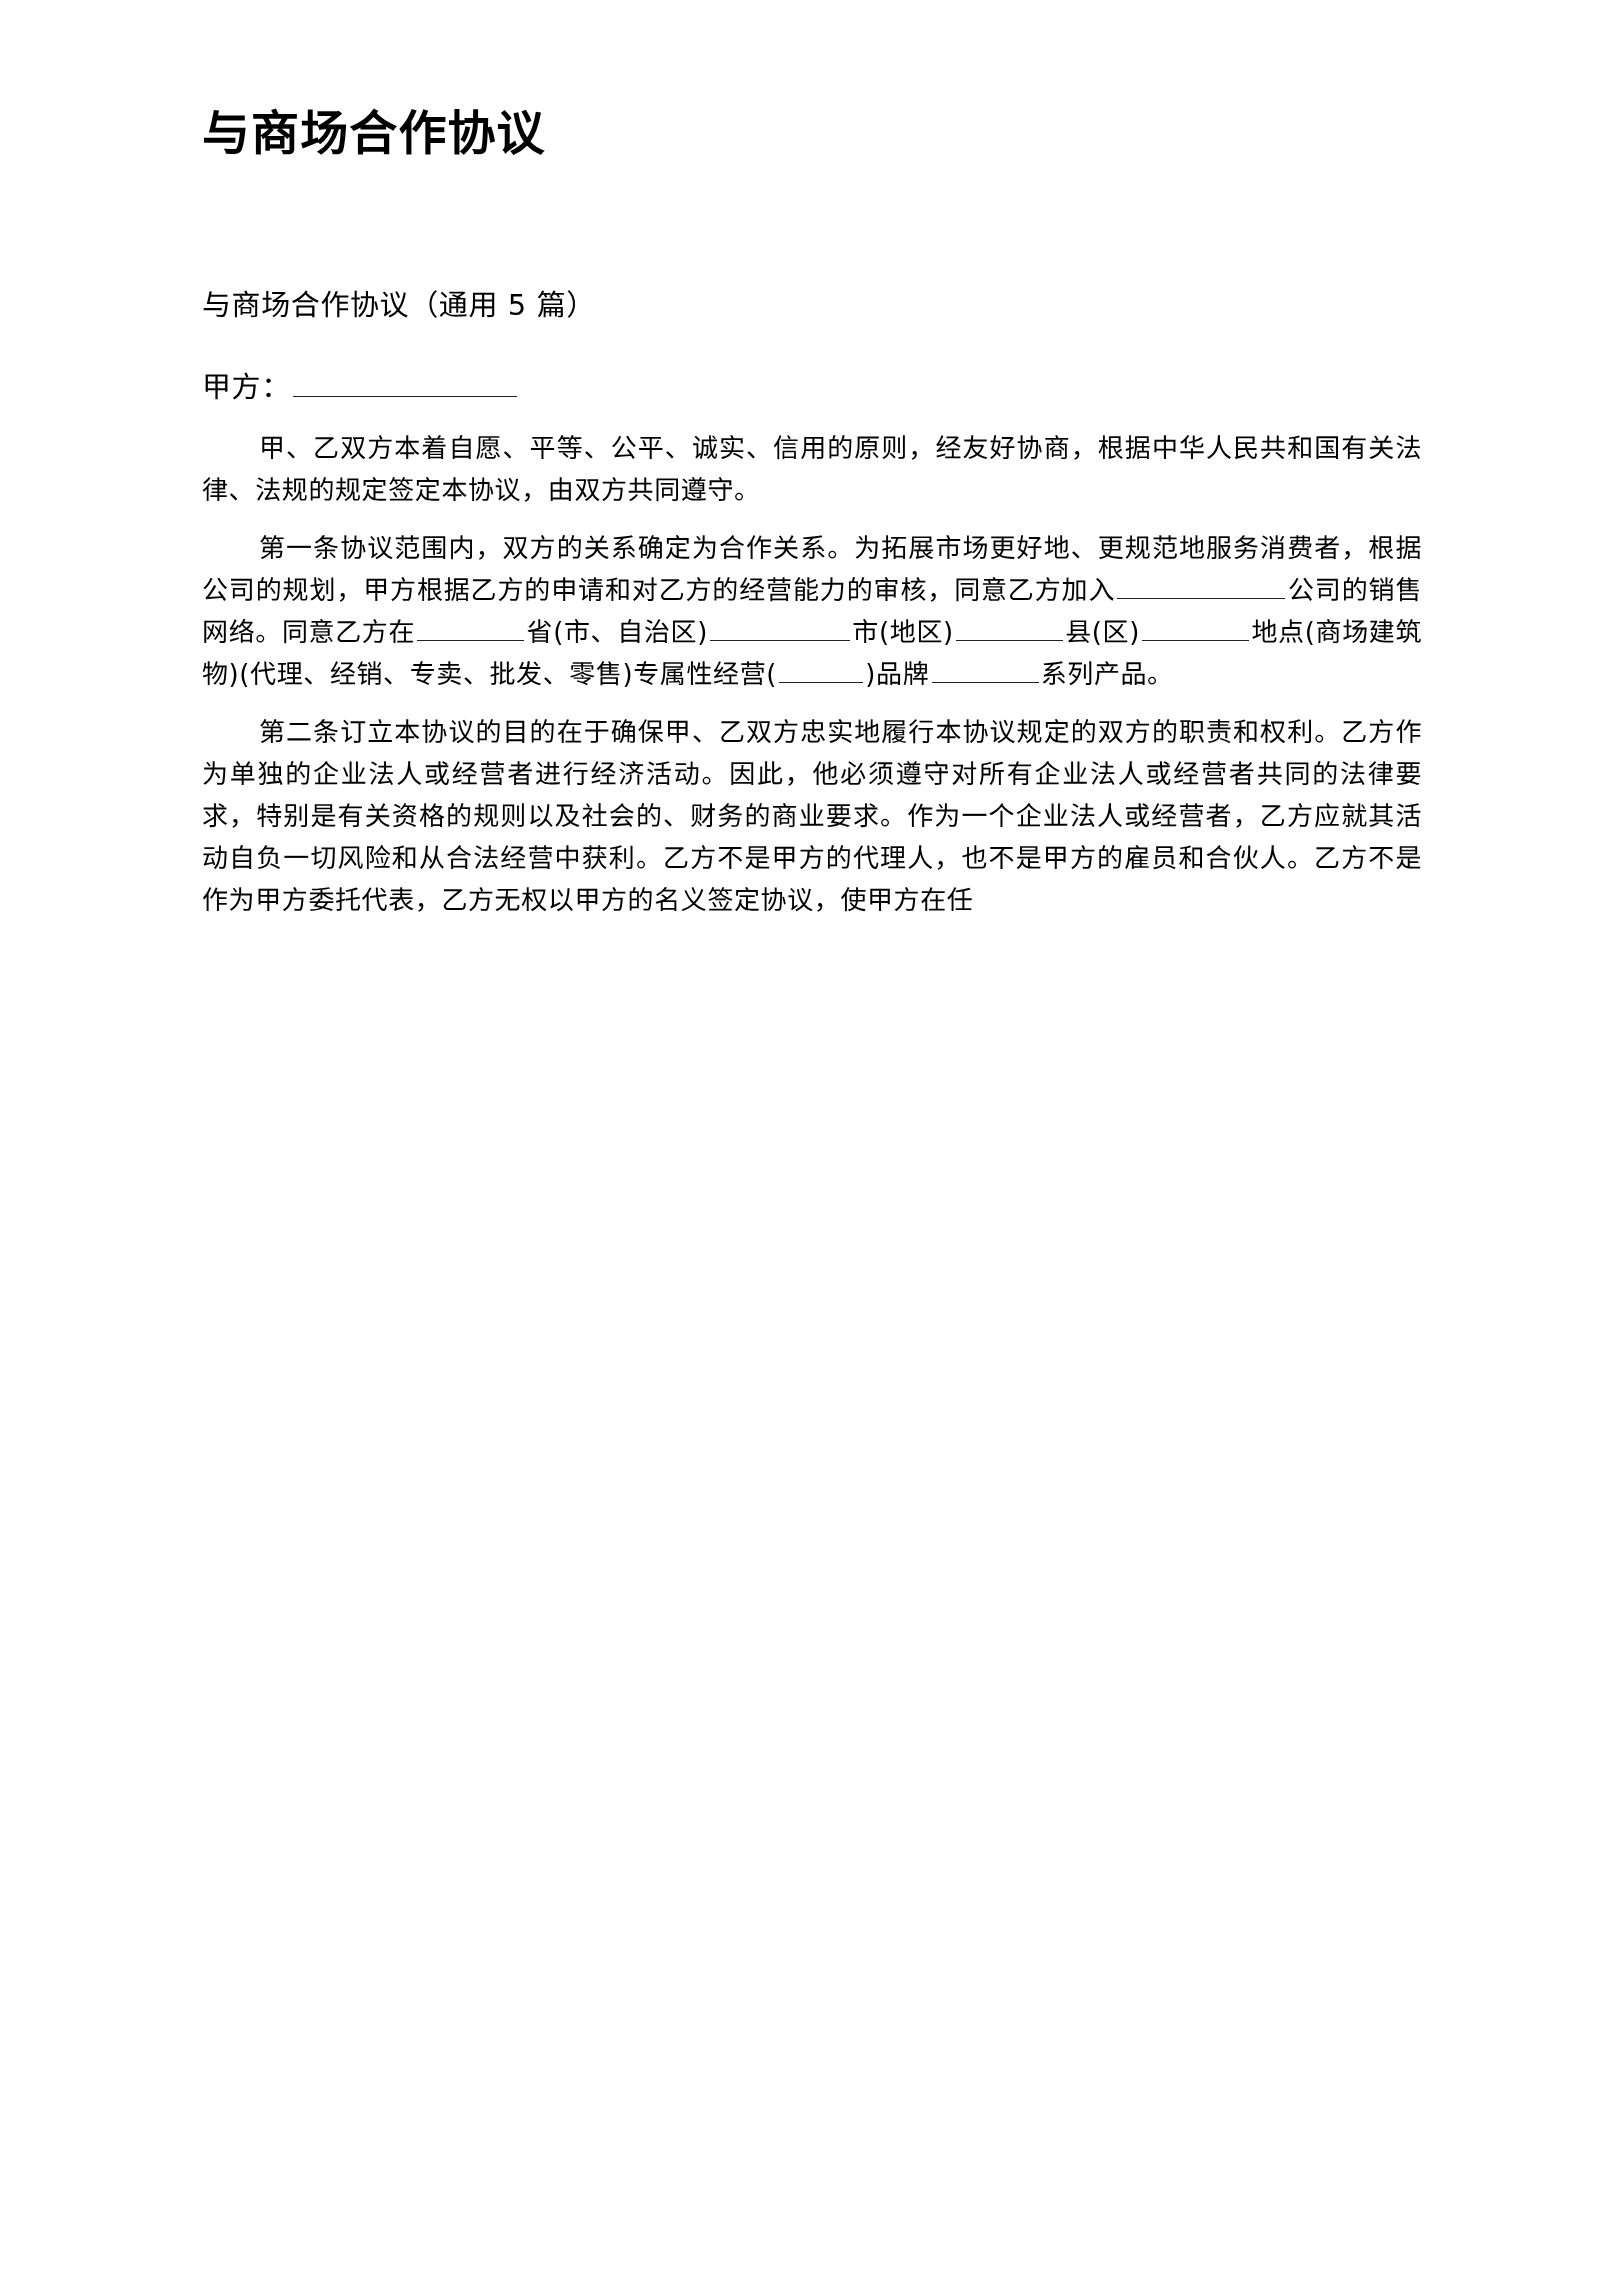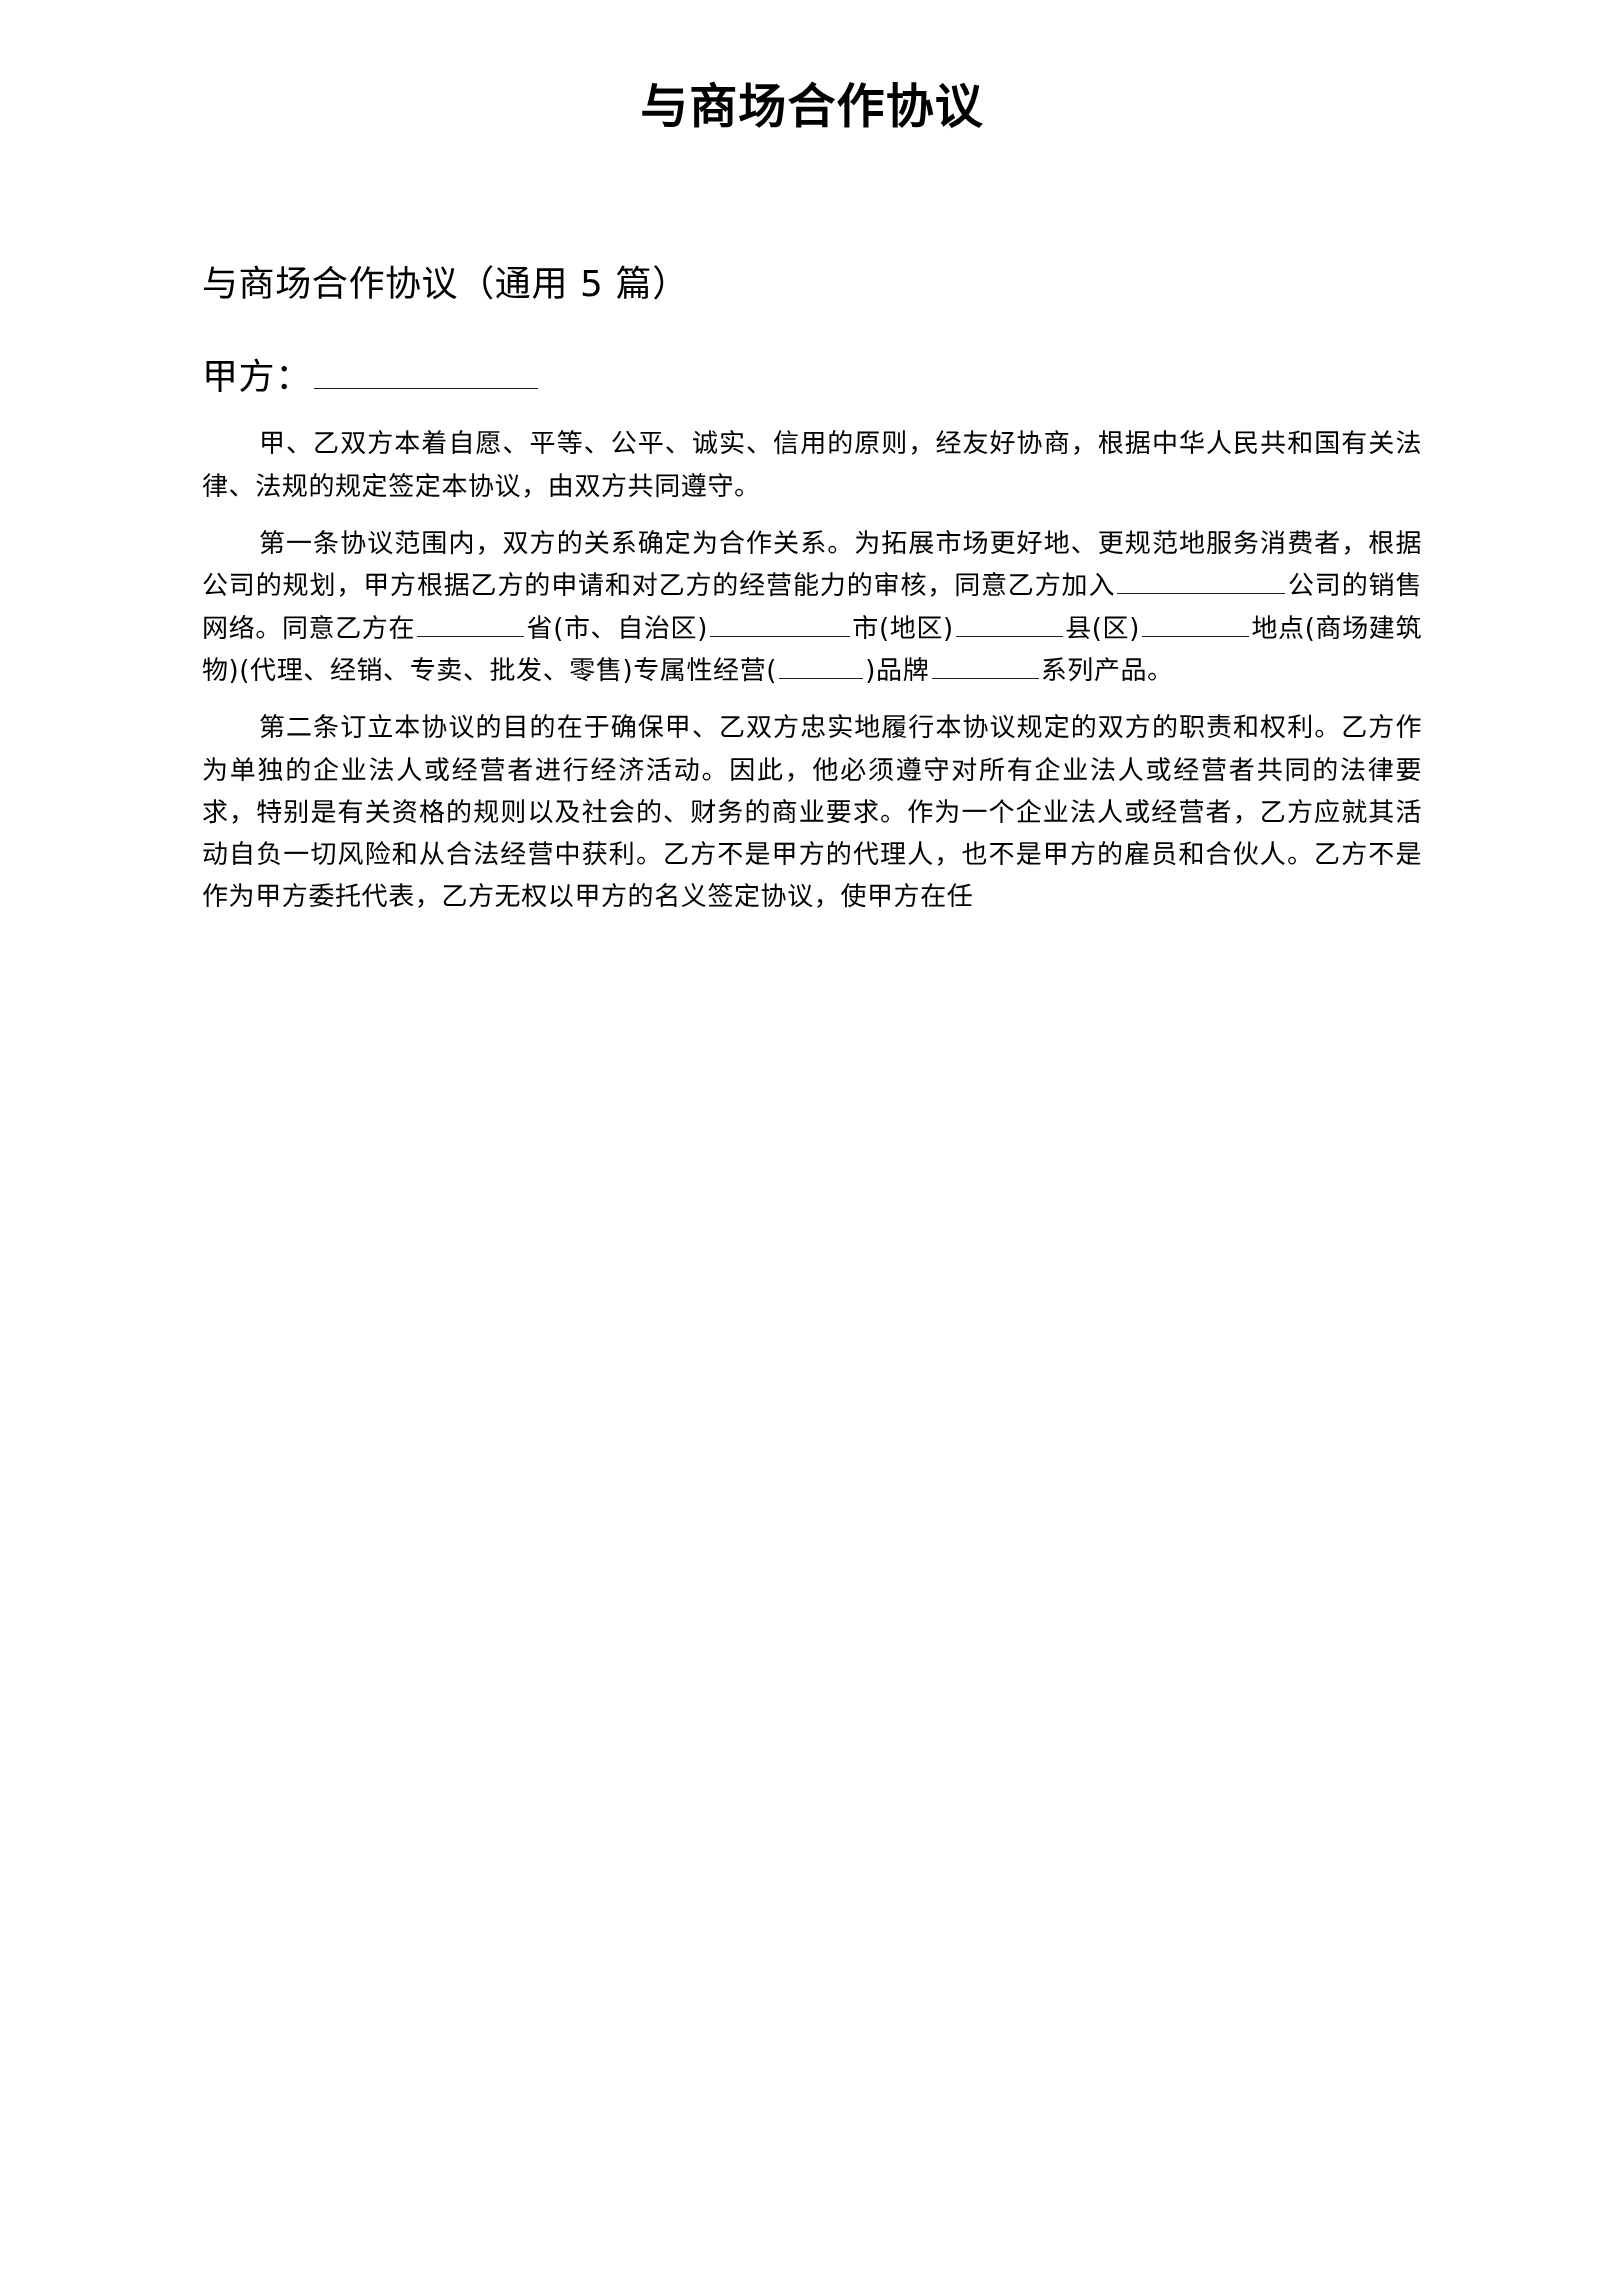--- a/index.html
+++ b/index.html
@@ -21,22 +21,21 @@
     padding: 0;
     overflow: hidden;
   }
   .content {
     position: absolute;
     left: 202px;
     top: 0;
     width: 1220px;
   }
   .doc-title {
-    margin-top: 75px;
-    text-align: center;
+    margin-top: 102px;
     font-size: 48px;
     font-weight: bold;
     letter-spacing: 1.1px;
     font-family: "DejaVu Serif", "Liberation Serif", serif;
     line-height: 1.3;
   }
   .spacer-after-title {
     height: 118px;
   }
   .para {
@@ -57,21 +56,21 @@
     vertical-align: baseline;
     height: 25px;
     margin: 0 2.2px;
   }
   .bl-xs { width: 84px; }
   .bl-sm { width: 107px; }
   .bl-md { width: 140px; }
   .bl-lg { width: 168px; }
   .bl-xl { width: 224px; }
   .sub-line {
-    font-size: 36px;
+    font-size: 29px;
     line-height: 1.62;
     font-family: "DejaVu Sans", "Liberation Sans", sans-serif;
     margin: 0 0 15.7px 0;
     letter-spacing: 0.6px;
   }
   .gap-sm { height: 19px; }
 </style>
 </head>
 <body>
 

